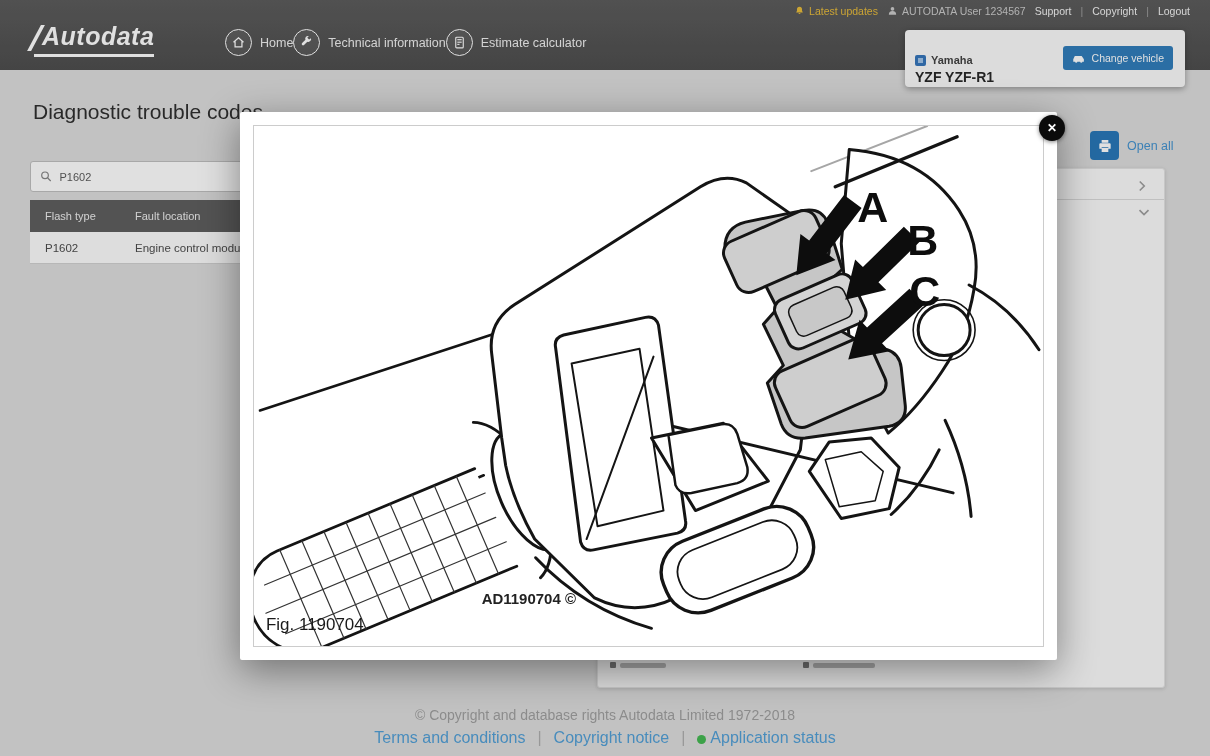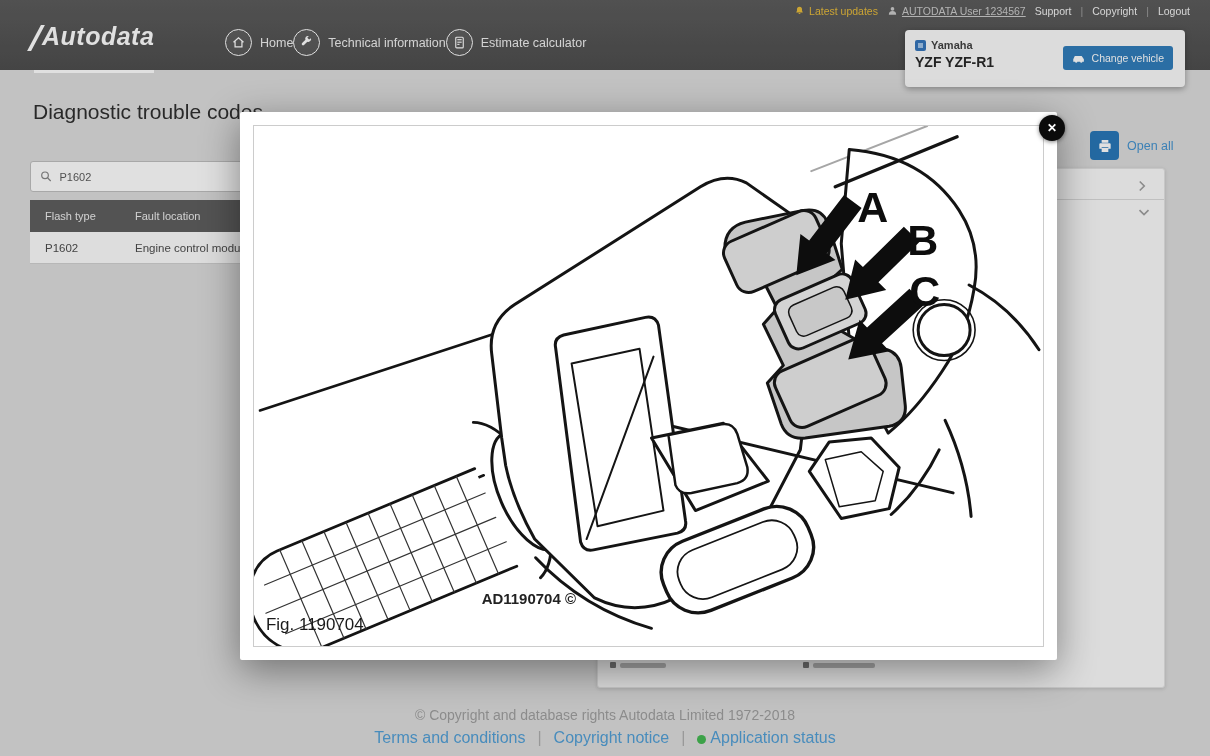--- a/index.html
+++ b/index.html
@@ -3,39 +3,39 @@
 <meta charset="utf-8">
 <style>
   * { margin:0; padding:0; box-sizing:border-box; }
   html,body { width:1210px; height:756px; overflow:hidden; background:#dcdcdc;
               font-family:"Liberation Sans", sans-serif; position:relative; }
 
   
   .navbar { position:absolute; left:0; top:0; width:1210px; height:70px;
             background:linear-gradient(#555555,#464646); z-index:10; }
   .logo { position:absolute; left:34px; top:22px; display:flex; align-items:flex-end;
-          border-bottom:3px solid #fff; padding-bottom:19px; }
+          border-bottom:3px solid #fff; padding-bottom:3px; }
   .logo-slash { width:4px; height:26px; background:#fff; transform:skewX(-28deg); margin-right:4px; }
   .logo-text { color:#fff; font-size:25px; font-weight:bold; font-style:italic; letter-spacing:.5px; }
   .nav-menu { position:absolute; left:225px; top:29px; display:flex; align-items:center; }
   .nav-item { display:flex; align-items:center; gap:8px; color:#efefef; font-size:12.5px; cursor:pointer; }
   .nav-icon-circle { width:27px; height:27px; border-radius:50%; border:1.6px solid #fff;
                      display:flex; align-items:center; justify-content:center; background:rgba(255,255,255,.05); }
   .nav-icon-circle svg { width:15px; height:15px; }
 
   .utility { position:absolute; right:20px; top:5px; display:flex; gap:9px; align-items:center;
              font-size:10.5px; color:#d8d8d8; }
   .utility .alert { color:#e8b932; display:flex; gap:4px; align-items:center; }
-  .utility .user { display:flex; gap:4px; align-items:center; color:#c9c9c9;text-decoration:underline; }
+  .utility .user { display:flex; gap:4px; align-items:center; color:#c9c9c9; }
   .utility .ulink { color:#f2f2f2; cursor:pointer; }
   .utility .sep { color:#9a9a9a; }
 
   
   .vehicle-card { position:absolute; left:905px; top:30px; width:280px; height:57px; background:#fbfbfb;
-                  border-radius:4px; box-shadow:0 2px 6px rgba(0,0,0,.35); z-index:11; padding:9px 10px; }
+                  border-radius:4px; box-shadow:0 2px 6px rgba(0,0,0,.35); z-index:11; padding:24px 10px; }
   .veh-make { display:flex; align-items:center; gap:5px; font-size:11px; font-weight:bold; color:#3a3a3a; }
   .make-icon { width:11px; height:11px; background:#2d6fb8; border-radius:2px; position:relative; }
   .make-icon::after { content:""; position:absolute; left:3px; top:3px; width:5px; height:5px; background:#9cc2e8; }
   .veh-model { font-size:14px; font-weight:bold; color:#1e1e1e; margin-top:3px; }
   .change-vehicle { position:absolute; right:12px; top:16px; background:#2878b8; color:#fff; font-size:10.5px;
                     border:none; border-radius:3px; padding:6px 9px; display:flex; gap:5px; align-items:center; cursor:pointer; }
 
   
   .page-title { position:absolute; left:33px; top:100px; font-size:21px; font-weight:500; color:#262626; z-index:1; }
 

